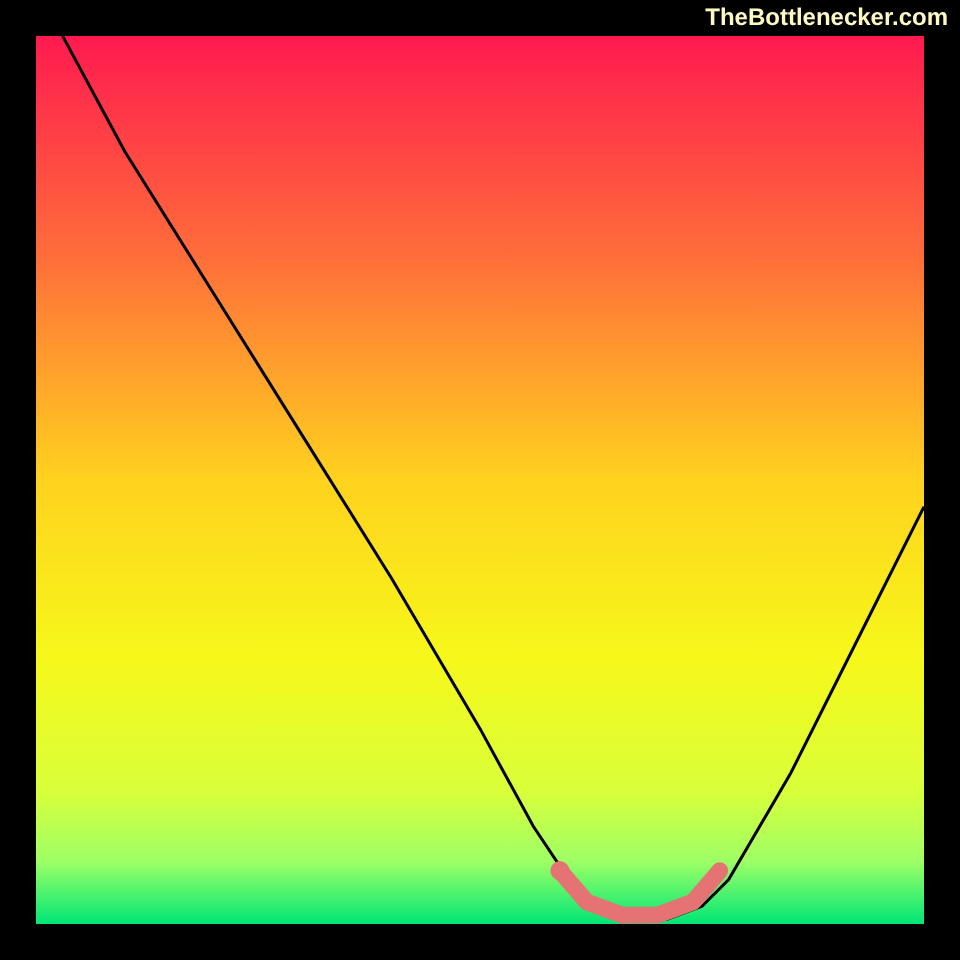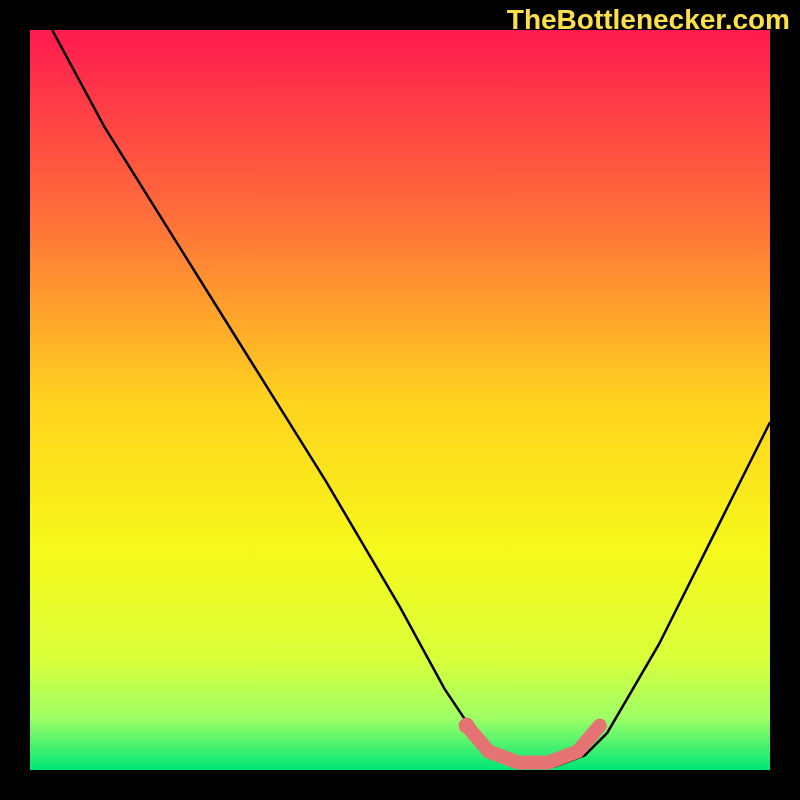--- a/index.html
+++ b/index.html
@@ -8,23 +8,23 @@
     background: #000;
     width: 800px;
     height: 800px;
     position: relative;
     overflow: hidden;
   }
   .watermark {
     position: absolute;
     top: 4px;
     right: 10px;
-    color: #fde047;
+    color: #fef9c3;
     font-family: Arial, sans-serif;
-    font-size: 28px;
+    font-size: 20px;
     font-weight: bold;
     z-index: 10;
   }
   .stage {
     position: absolute;
     top: 30px;
     left: 30px;
     width: 740px;
     height: 740px;
   }

